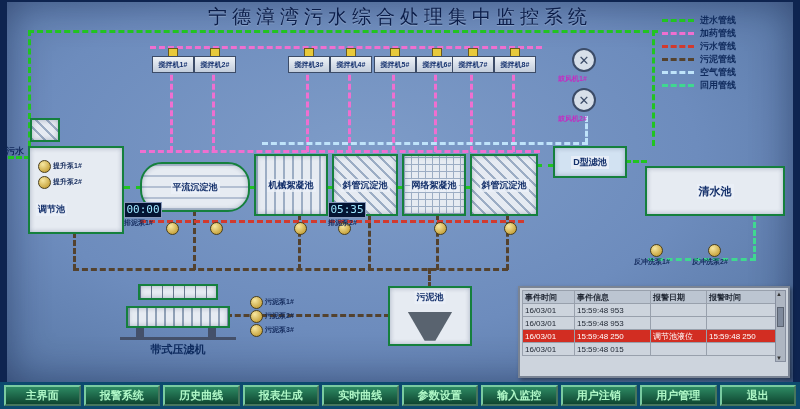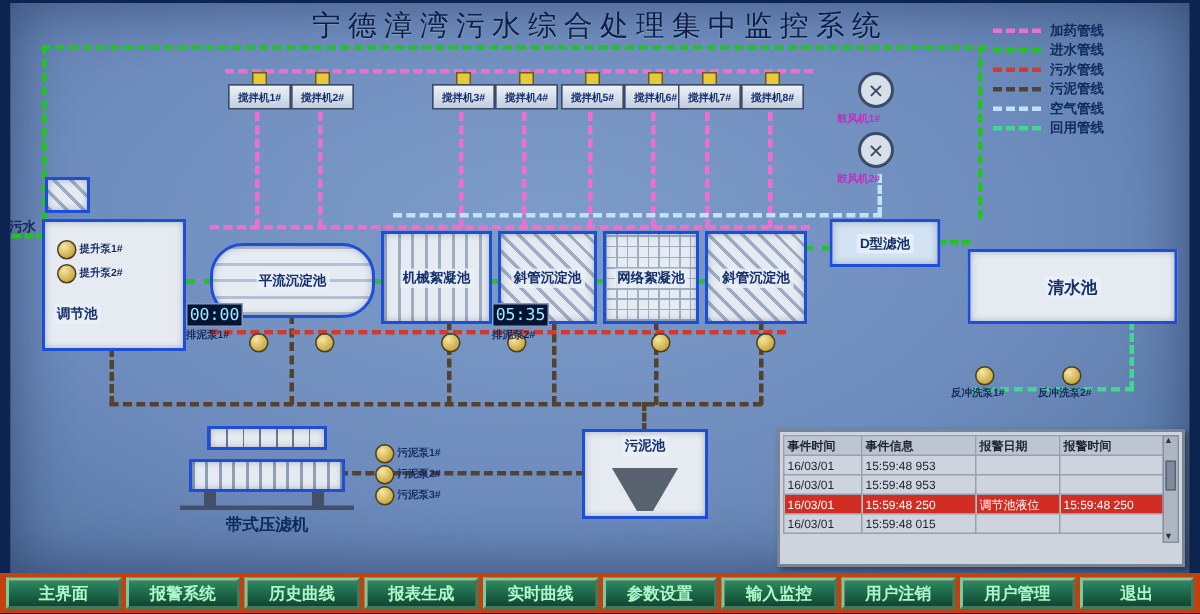--- a/index.html
+++ b/index.html
@@ -14,21 +14,21 @@
   .legend{position:absolute;right:12px;top:14px;width:126px;}
   .lrow{display:flex;align-items:center;gap:6px;height:13px;}
   .lline{width:32px;border-top:3px dashed currentColor;flex:none;}
   .llabel{font-size:9px;font-weight:bold;color:#0f2a5c;white-space:nowrap;}
   
   .pipe{position:absolute;}
   .pipe.h{height:0;border-top:3px dashed currentColor;}
   .pipe.v{width:0;border-left:3px dashed currentColor;}
   .pg{color:#21c421}.pp{color:#ef6fd0}.pr{color:#d23a2e}.pb{color:#54422e}.pa{color:#bfe3fa}.pu{color:#3fd890}
   
-  .tank{position:absolute;background:#e6ebf2;border:2px solid #1d4ed8;box-shadow:inset 0 0 5px rgba(20,40,80,.3);box-sizing:border-box;}
+  .tank{position:absolute;background:#e6ebf2;border:2px solid #15803d;box-shadow:inset 0 0 5px rgba(20,40,80,.3);box-sizing:border-box;}
   .tk-center{display:flex;align-items:center;justify-content:center;}
   .tklabel{font-size:9px;font-weight:bold;color:#14306b;white-space:nowrap;background:rgba(235,240,247,.8);padding:0 2px;}
   .lanes{background-image:repeating-linear-gradient(0deg,#b3bfd2 0 2px,transparent 2px 11px);border-radius:22px;}
   .stripes-v{background-image:repeating-linear-gradient(90deg,#9cadc4 0 2px,transparent 2px 9px);}
   .stripes-d{background-image:repeating-linear-gradient(45deg,#9cadc4 0 2px,transparent 2px 8px);}
   .gridp{background-image:repeating-linear-gradient(0deg,#9cadc4 0 1px,transparent 1px 7px),
                           repeating-linear-gradient(90deg,#9cadc4 0 1px,transparent 1px 7px);}
   .rollers{background-image:repeating-linear-gradient(90deg,#8fa0b6 0 2px,transparent 2px 9px);}
   .cells{background-image:repeating-linear-gradient(90deg,#6b7a90 0 1px,transparent 1px 11px);}
   .funnel{position:absolute;left:22%;top:42%;width:56%;height:52%;background:#59636f;
@@ -57,21 +57,21 @@
                overflow:hidden;white-space:nowrap;color:#1d2430;font-weight:normal;text-align:left;}
   .alarm-panel th{background:#bcc5d1;font-weight:bold;}
   tr.alarm-red td{background:#d22d22;color:#fff;}
   .ascroll{position:absolute;right:2px;top:2px;width:9px;height:70px;background:#aeb6c2;border:1px solid #8890a0;}
   .ascroll::before{content:"▲";position:absolute;top:0;left:0;font-size:6px;color:#333;}
   .ascroll::after{content:"▼";position:absolute;bottom:0;left:0;font-size:6px;color:#333;}
   .athumb{position:absolute;left:1px;top:16px;width:5px;height:18px;background:#7f8a9c;border:1px solid #5c6472;}
   .afoot{position:absolute;left:4px;right:14px;bottom:2px;display:flex;justify-content:space-between;
          font-size:8px;color:#1d2430;}
   
-  .navbar{position:absolute;left:0;bottom:0;width:800px;height:27px;background:#c2410c;display:flex;gap:3px;
+  .navbar{position:absolute;left:0;bottom:0;width:800px;height:27px;background:#0c4a6e;display:flex;gap:3px;
           padding:3px 4px;box-sizing:border-box;}
   .navbtn{flex:1;background:linear-gradient(#2d8a63,#0f4631);border:2px outset #79caa0;color:#aef7c6;
           font-size:11px;font-weight:bold;font-family:inherit;padding:0;cursor:pointer;white-space:nowrap;}
 </style>
 </head>
 <body>
 
 <div id="screen">
   <div id="panel"></div>
 
@@ -258,26 +258,26 @@
       </tbody>
     </table>
     <div class="ascroll">
         <div class="athumb"></div>
       </div>
   </div>
 
   <div class="title">宁德漳湾污水综合处理集中监控系统</div>
   <div class="legend">
     <div class="lrow">
+      <span class="lline" style="color: rgb(33, 196, 33);"></span>
+      <span class="llabel">进水管线</span>
+    </div>
+    <div class="lrow">
       <span class="lline" style="color: rgb(239, 111, 208);"></span>
       <span class="llabel">加药管线</span>
-    </div>
-    <div class="lrow">
-      <span class="lline" style="color: rgb(33, 196, 33);"></span>
-      <span class="llabel">进水管线</span>
     </div>
     <div class="lrow">
       <span class="lline" style="color: rgb(210, 58, 46);"></span>
       <span class="llabel">污水管线</span>
     </div>
     <div class="lrow">
       <span class="lline" style="color: rgb(84, 66, 46);"></span>
       <span class="llabel">污泥管线</span>
     </div>
     <div class="lrow">

